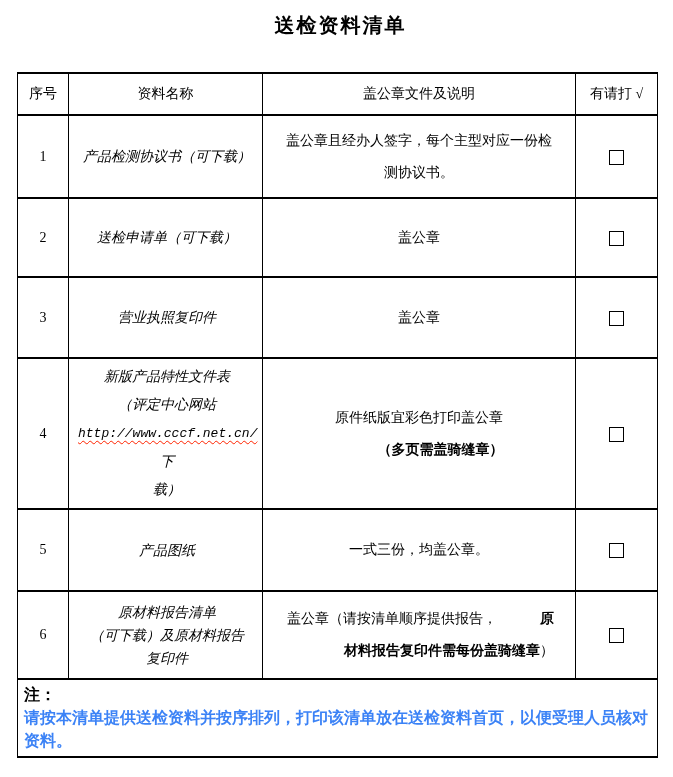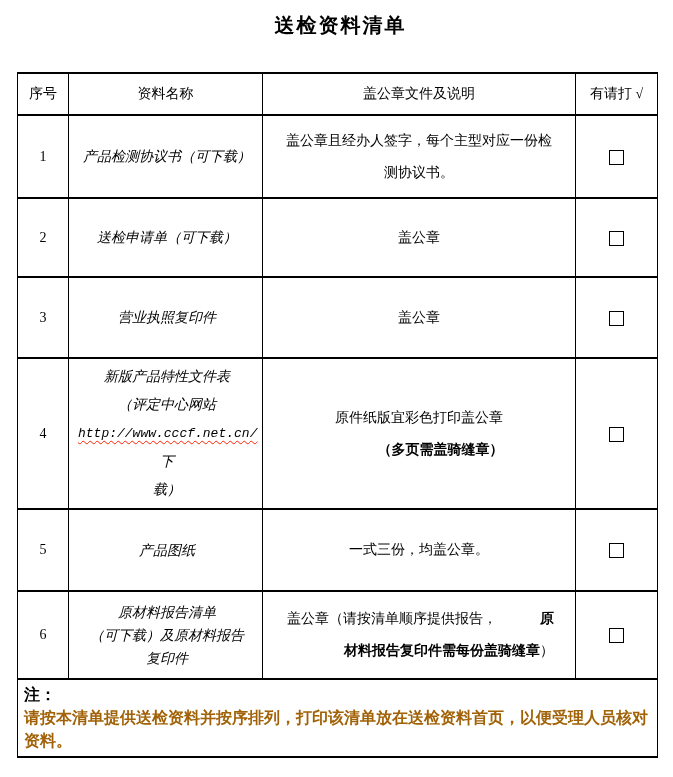--- a/index.html
+++ b/index.html
@@ -83,21 +83,21 @@
   .note-label {
     font-weight:bold;
     font-size:16px;
     line-height:23px;
     color:#000000;
   }
   .note-text {
     font-weight:bold;
     font-size:16px;
     line-height:23px;
-    color:#a16207;
+    color:#3b82f6;
   }
 </style>
 </head>
 <body>
 
 <div class="page-title">送检资料清单</div>
 
 <table class="doc-table">
   <colgroup>
     <col class="col-no">

